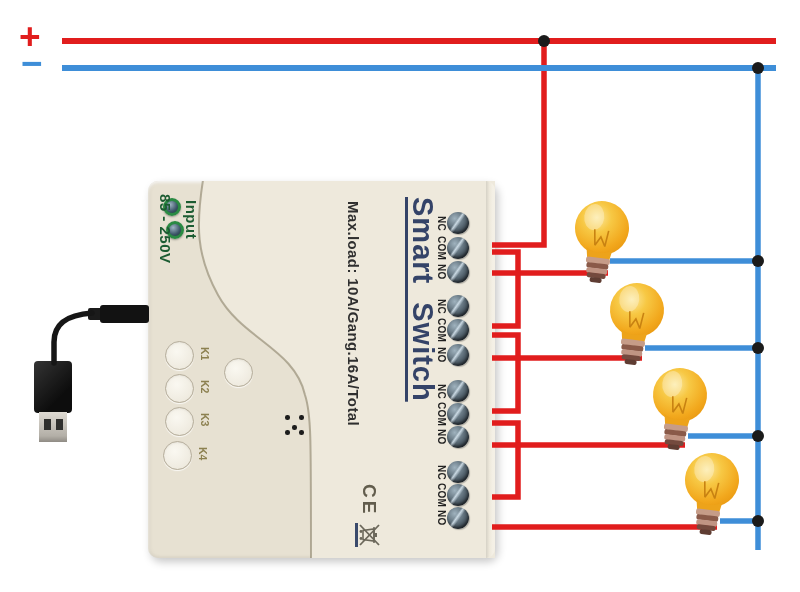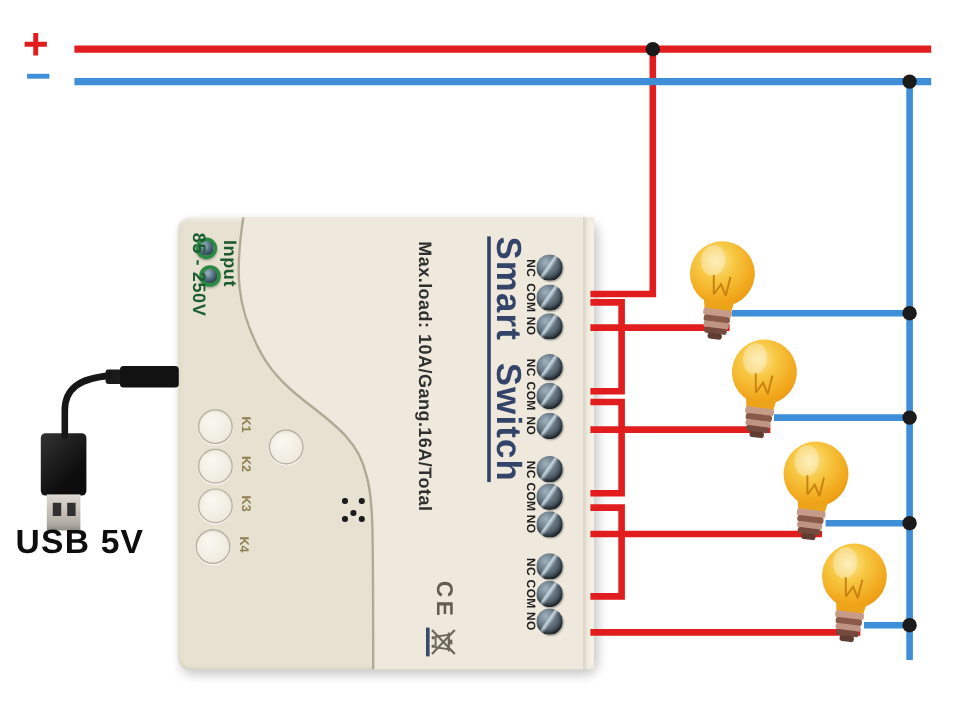--- a/index.html
+++ b/index.html
@@ -140,21 +140,20 @@
     </svg>
   </div>
 
   <div class="abs usb-collar"></div>
   <div class="abs usb-boot"></div>
   <div class="abs usb-body"></div>
   <div class="abs usb-metal">
     <div class="usb-slot" style="left:5px;"></div>
     <div class="usb-slot" style="left:17px;"></div>
   </div>
-  <div class="abs usb-label">USB 5V</div>
 
   <svg class="overlay" width="800" height="592" viewBox="0 0 800 592">
     <defs>
       <radialGradient id="bulbGrad" cx="38%" cy="32%" r="78%">
         <stop offset="0%" stop-color="#fce9a0"></stop>
         <stop offset="35%" stop-color="#f7c844"></stop>
         <stop offset="75%" stop-color="#f2a81d"></stop>
         <stop offset="100%" stop-color="#e8960f"></stop>
       </radialGradient>
       <g id="bulbShape">

